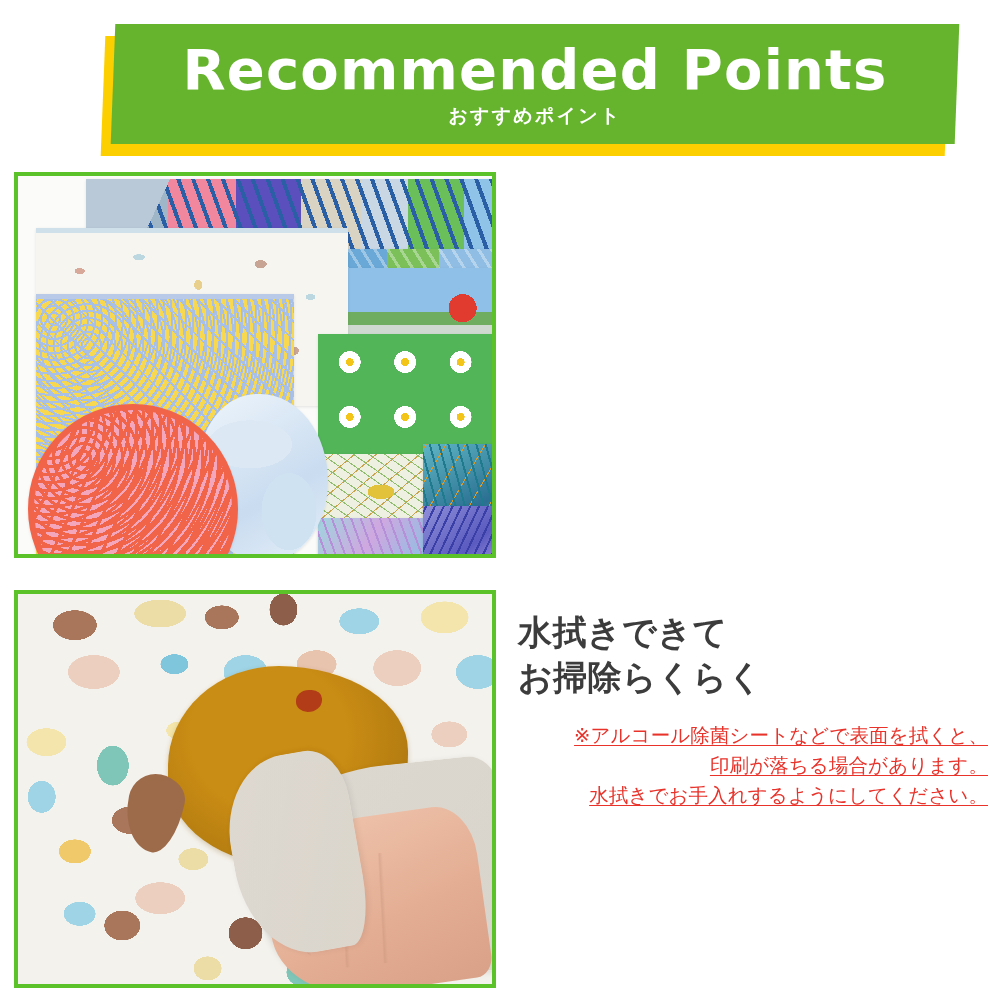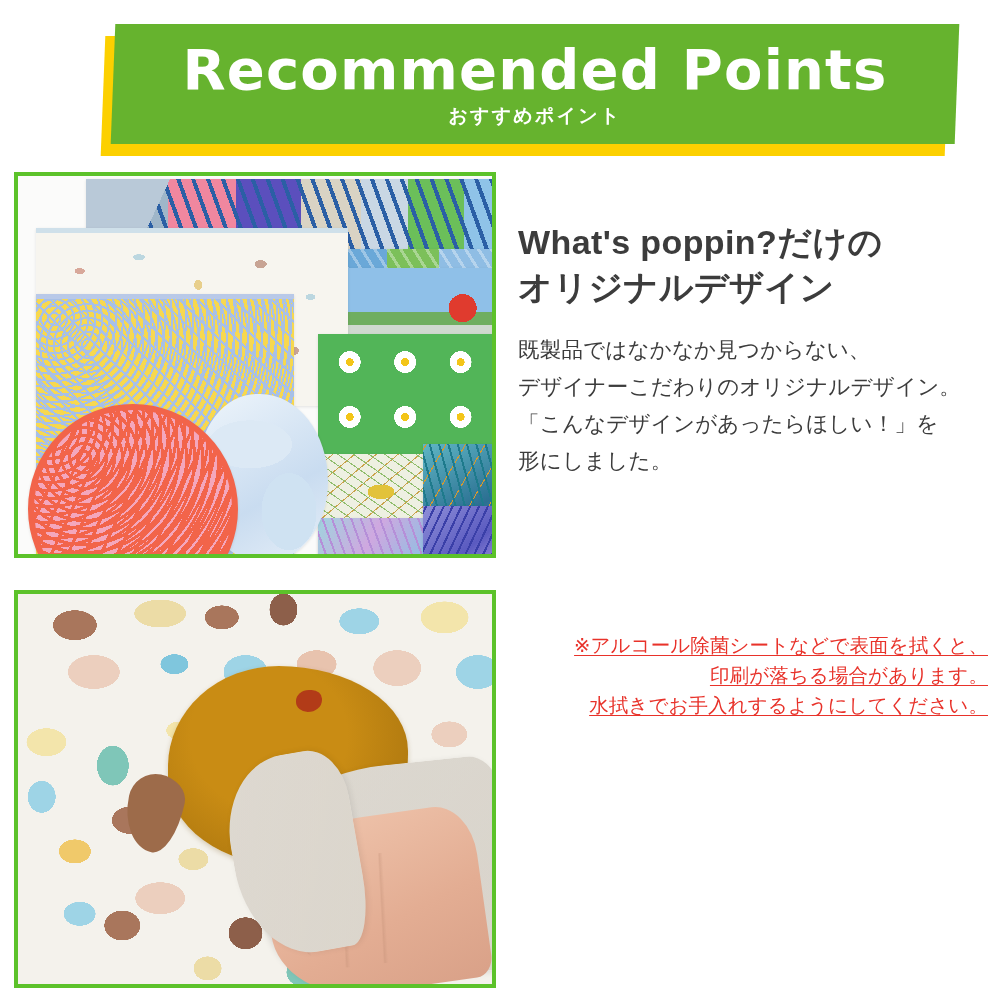--- a/index.html
+++ b/index.html
@@ -340,46 +340,40 @@
         <div class="sheet s-yellow"></div>
         <div class="sheet s-marbleGreen"></div>
         <div class="sheet s-marbleTeal"></div>
         <div class="sheet s-marblePurple"></div>
         <div class="sheet s-marbleIndigo"></div>
         <div class="sheet s-marbleBlue"></div>
         <div class="sheet s-pinkCircle"></div>
       </div>
     </div>
 
-    <div class="textcol">
-      <div class="heading">What's poppin?だけの
-オリジナルデザイン</div>
-      <div class="body">既製品ではなかなか見つからない、
-デザイナーこだわりのオリジナルデザイン。
-「こんなデザインがあったらほしい！」を
-形にしました。</div>
-    </div>
 
   </div>
 
   <div class="section sec2">
 
     <div class="photo-frame">
       <div class="photo">
         <div class="p2bg"></div>
         <div class="spill"></div>
         <div class="spill-drip"></div>
         <div class="spill-dot"></div>
         <div class="towel"></div>
         <div class="hand"></div>
         <div class="towel-front"></div>
       </div>
     </div>
 
     <div class="textcol">
+      <div class="heading">水拭きできて
+お掃除らくらく</div>
       <div class="note">※アルコール除菌シートなどで表面を拭くと、
 印刷が落ちる場合があります。
 水拭きでお手入れするようにしてください。</div>
     </div>
 
   </div>
 
 </div>
 
 </body></html>

